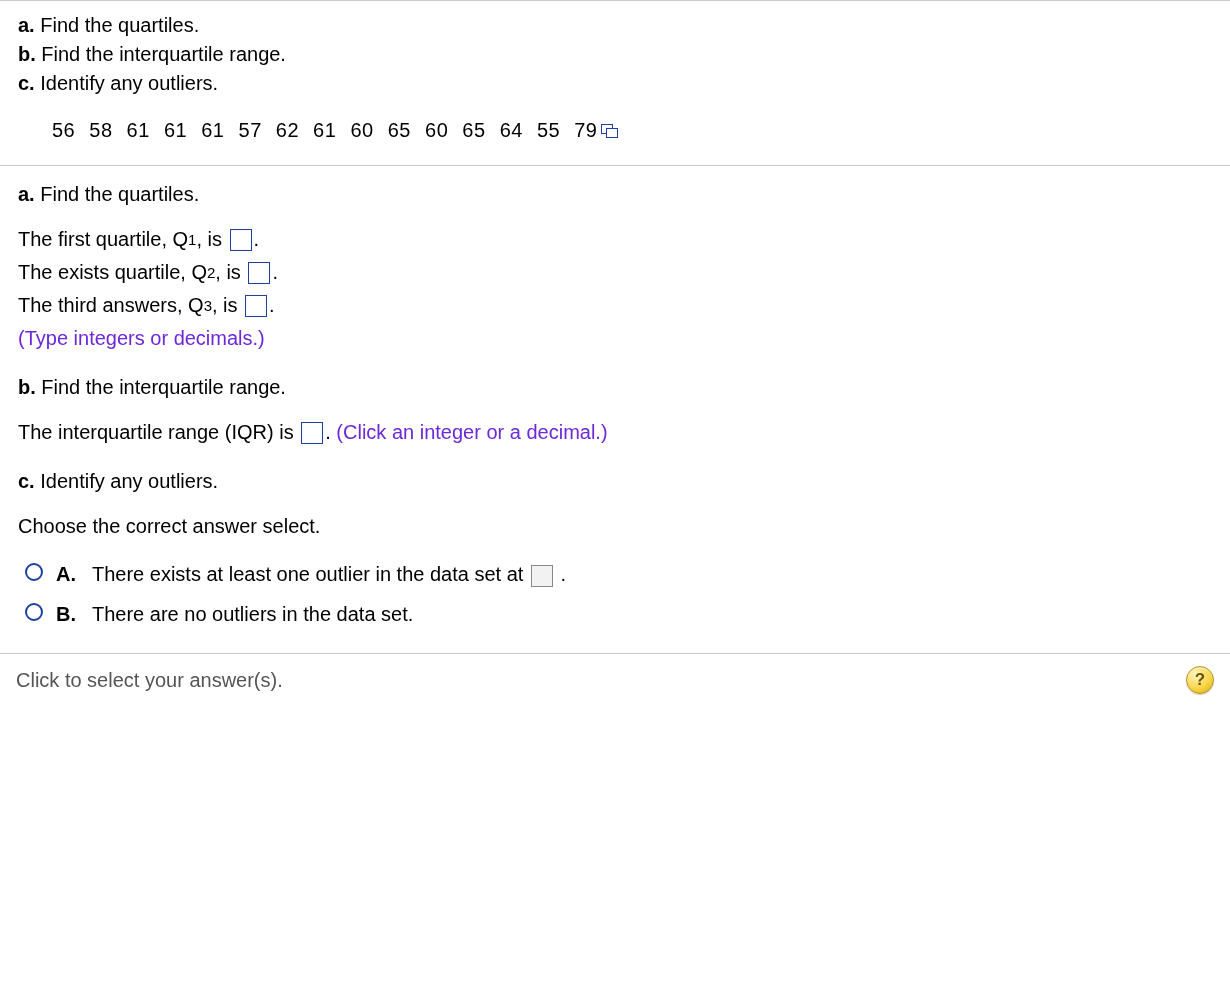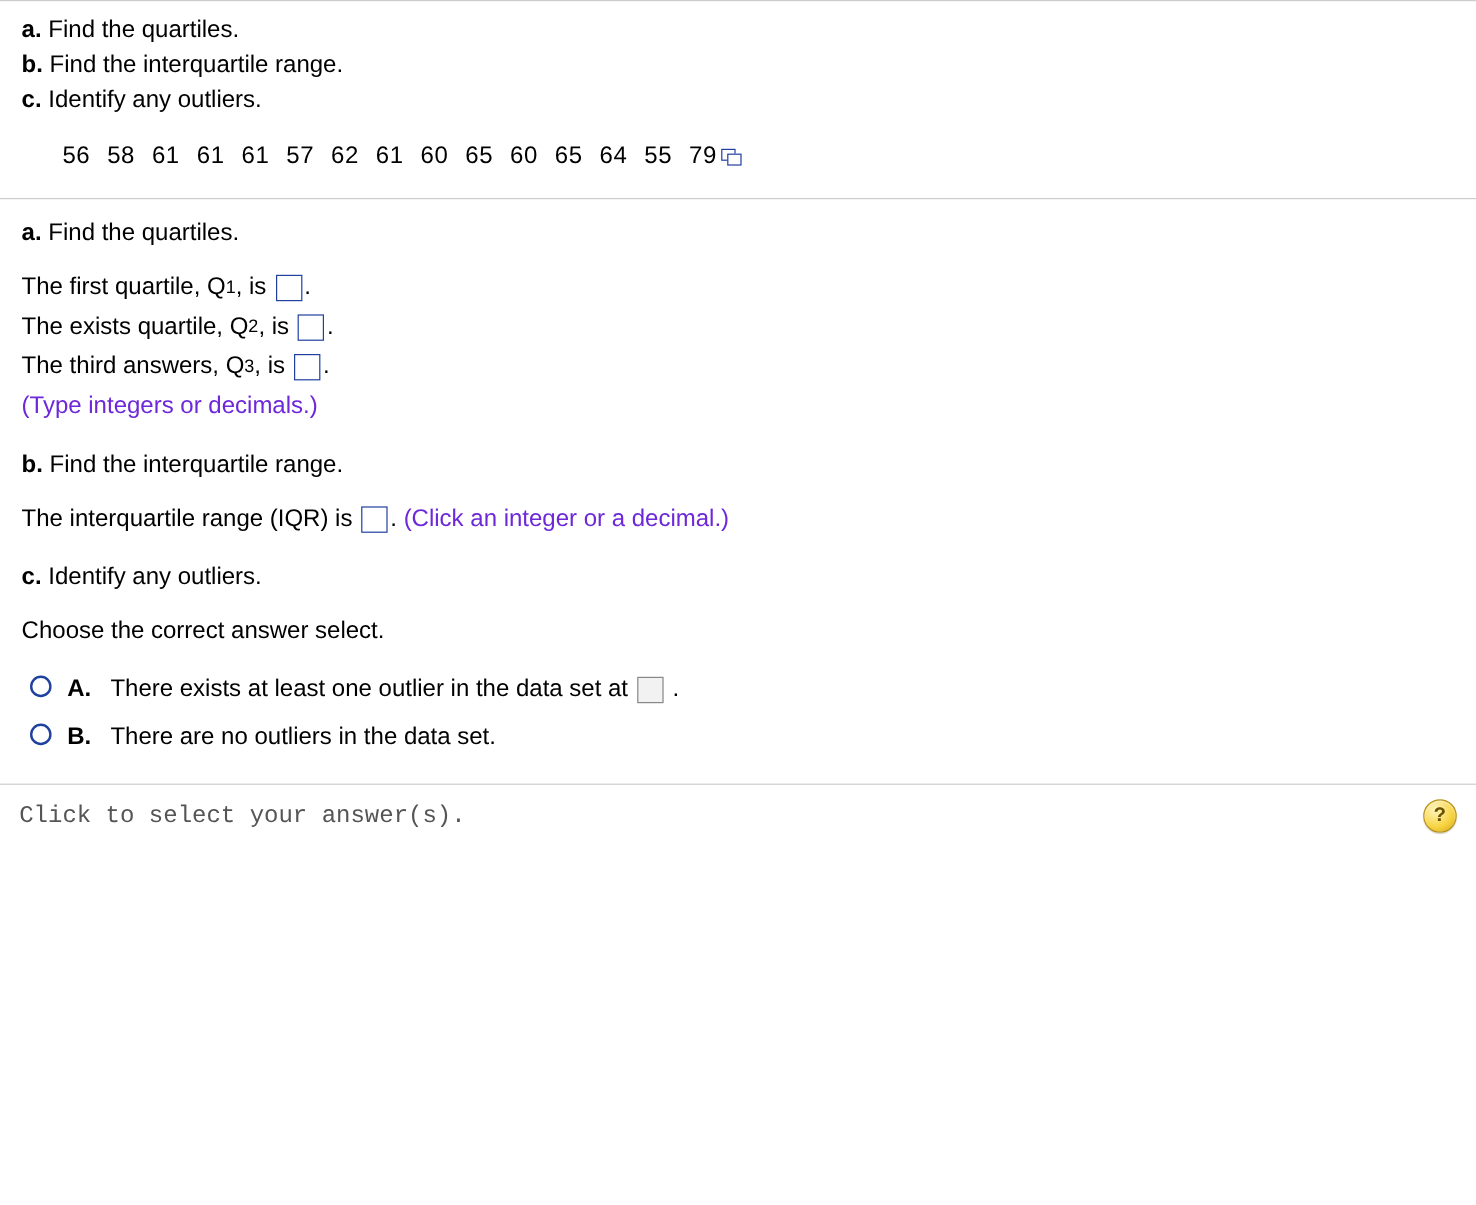--- a/index.html
+++ b/index.html
@@ -93,21 +93,20 @@
   .mc-label { font-weight: bold; margin-right: 6px; flex-shrink: 0; margin-top: 1px;}
   .mc-text { line-height: 1.5; }
   .footer {
     border-top: 1px solid #ccc;
     padding: 12px 16px;
     color: #555;
     font-size: 20px;
     display: flex;
     justify-content: space-between;
     align-items: center;
-    font-family: Liberation Mono, monospace;
   }
   .help-btn {
     width: 28px; height: 28px;
     border-radius: 50%;
     background: radial-gradient(circle at 35% 30%, #fff6c0, #f7d23e 60%, #caa112 100%);
     border: 1px solid #b89018;
     color: #6b5200;
     font-weight: bold;
     font-size: 17px;
     display: flex;

